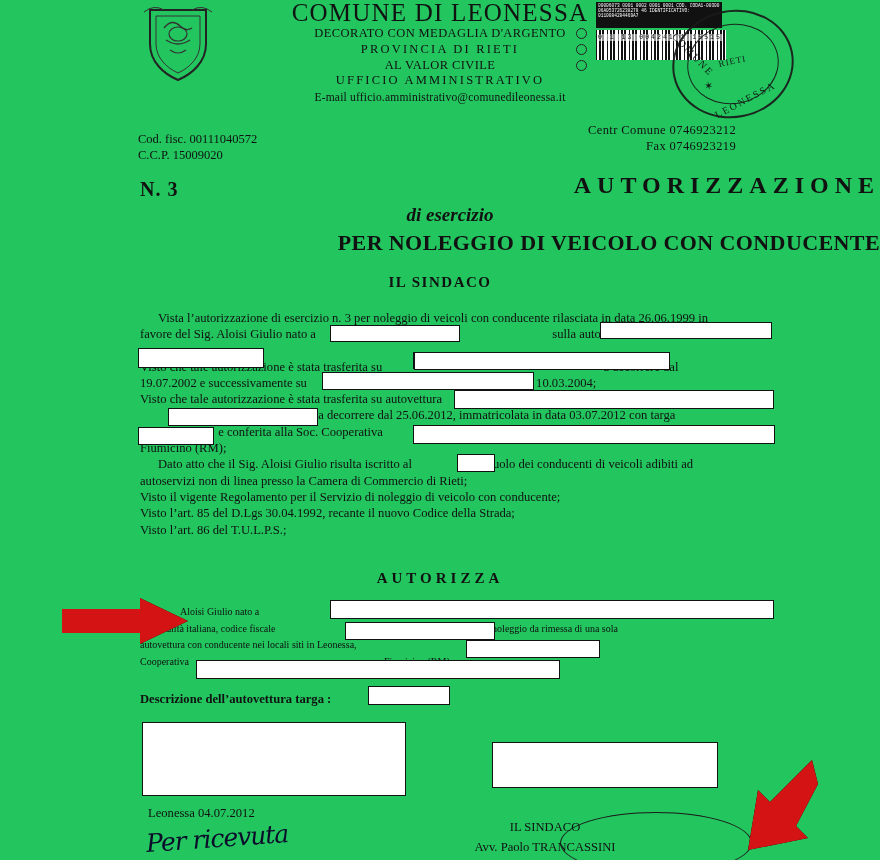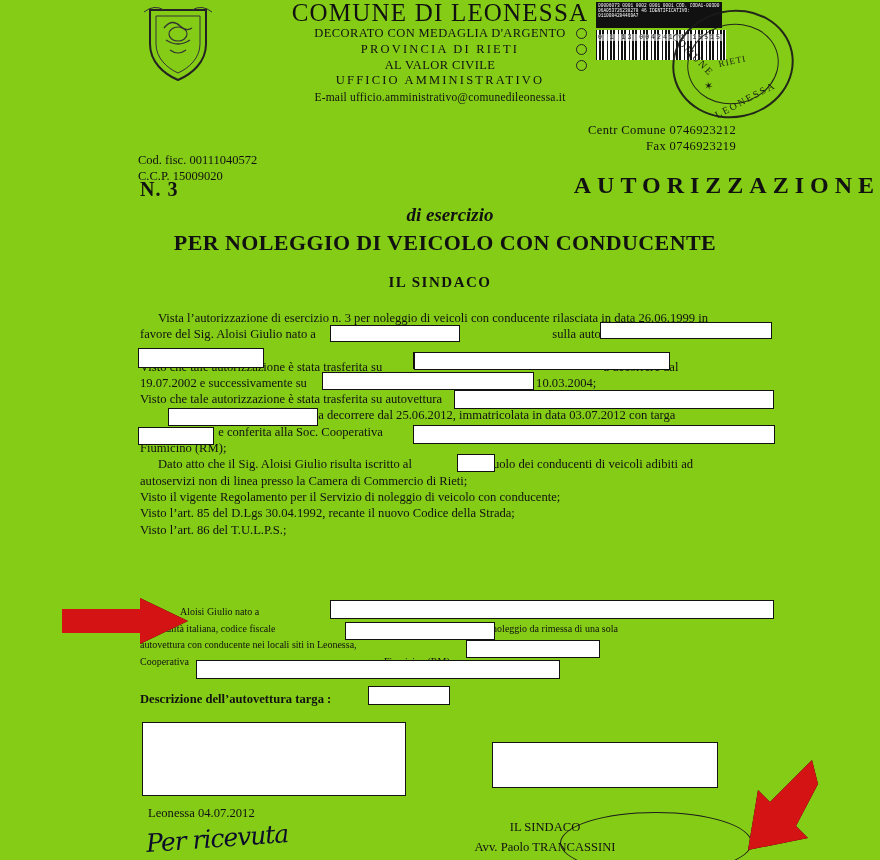--- a/index.html
+++ b/index.html
@@ -11,21 +11,21 @@
     width: 880px;
     height: 860px;
     position: relative;
     font-family: "Liberation Serif", serif;
     color: #111;
     overflow: hidden;
   }
   .page {
     position: absolute;
     inset: 0;
-    background: #84cc16;
+    background: #22c55e;
   }
 
   
   .crest {
     position: absolute;
     left: 140px;
     top: 2px;
     width: 76px;
     height: 80px;
   }
@@ -153,21 +153,20 @@
     font-size: 11px;
   }
 
   
   .codes {
     position: absolute;
     left: 138px;
     top: 132px;
     font-size: 12.5px;
     line-height: 1.25;
-    margin-top: 21px;
   }
   .centr {
     position: absolute;
     left: 588px;
     top: 122px;
     font-size: 12.5px;
     line-height: 1.3;
     letter-spacing: .4px;
     text-align: right;
   }
@@ -198,21 +197,21 @@
     text-align: center;
     font-size: 19px;
     font-style: italic;
     font-weight: bold;
     padding-left: 20px;
   }
   .t3 {
     position: absolute;
     left: 0; right: 0;
     top: 230px;
-    text-align: center;
+    text-align: right;
     font-size: 22px;
     font-weight: bold;
     letter-spacing: .4px;
     padding-left: 10px;
   }
   .sindaco {
     position: absolute;
     left: 0; right: 0;
     top: 274px;
     text-align: center;
@@ -419,20 +418,21 @@
   <div class="redact" style="left:138px; top:348px; width:126px; height:20px;"></div>
   <div class="redact" style="left:413px; top:352px; width:130px; height:17px;"></div>
   <div class="redact" style="left:414px; top:352px; width:256px; height:18px;"></div>
   <div class="redact" style="left:322px; top:372px; width:212px; height:18px;"></div>
   <div class="redact" style="left:454px; top:390px; width:320px; height:19px;"></div>
   <div class="redact" style="left:168px; top:408px; width:150px; height:18px;"></div>
   <div class="redact" style="left:413px; top:425px; width:362px; height:19px;"></div>
   <div class="redact" style="left:138px; top:427px; width:76px; height:18px;"></div>
   <div class="redact" style="left:457px; top:454px; width:38px; height:18px;"></div>
 
+  <div class="autorizza">AUTORIZZA</div>
 
   <div class="body-block2">
     <p><span style="display:inline-block;width:38px"></span>
       <span>Aloisi Giulio   nato a</span></p>
     <p><span>nazionalità  italiana,  codice  fiscale</span>
       <span style="display:inline-block;width:150px"></span>
       <span>all’esercizio di noleggio da rimessa di una sola</span></p>
     <p><span>autovettura  con  conducente  nei  locali  siti  in  Leonessa,</span>
       <span style="display:inline-block;width:132px"></span>
       <span>con  conferimento  alla  Soc.</span></p>

